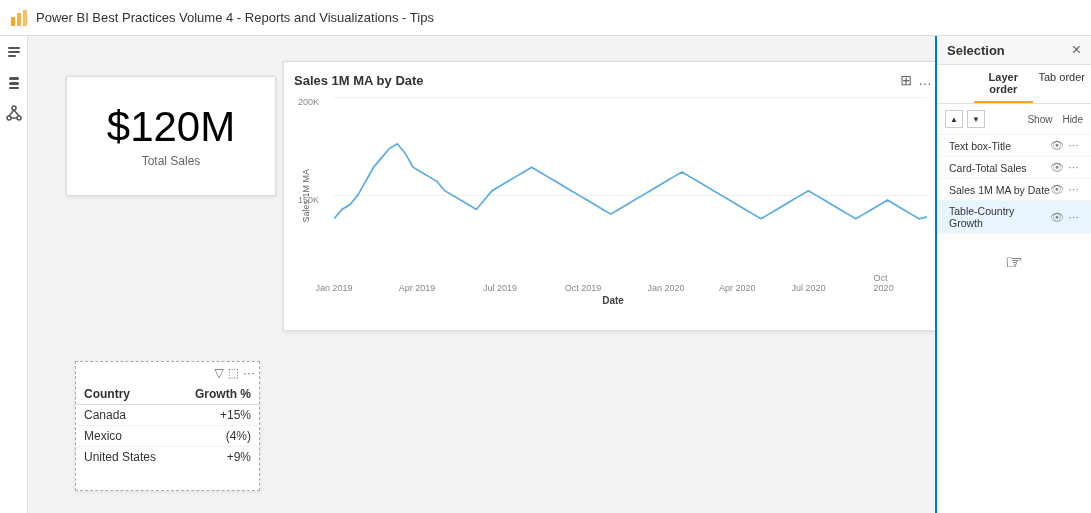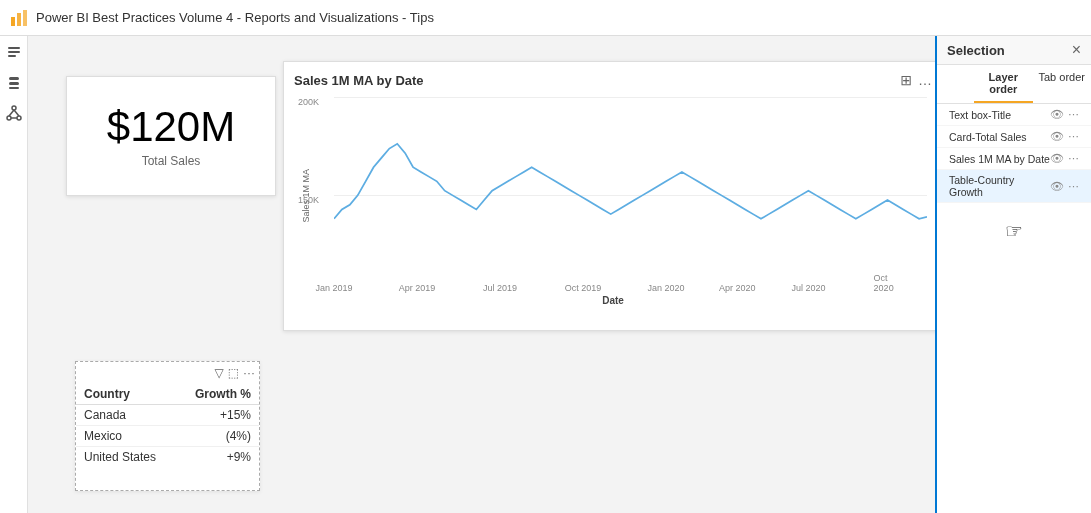--- a/index.html
+++ b/index.html
@@ -236,20 +236,27 @@
 
   <div class="selection-panel">
     <div class="panel-header">
       <span class="panel-title">Selection</span>
       <span class="panel-close">×</span>
     </div>
     <div class="panel-tabs">
       <div class="panel-tab active">Layer order</div>
       <div class="panel-tab">Tab order</div>
     </div>
+    <div class="panel-controls">
+      <div class="ctrl-btn up"></div>
+      <div class="ctrl-btn down"></div>
+      <div style="flex:1;"></div>
+      <span style="font-size:10px; color:#555;">Show</span>
+      <span style="font-size:10px; color:#555; margin-left:6px;">Hide</span>
+    </div>
 
     <div class="layer-item">
       <span class="layer-item-name">Text box-Title</span>
       <div class="layer-item-icons">
         <span class="layer-item-icon">👁</span>
         <span class="layer-item-icon">⋯</span>
       </div>
     </div>
     <div class="layer-item">
       <span class="layer-item-name">Card-Total Sales</span>

